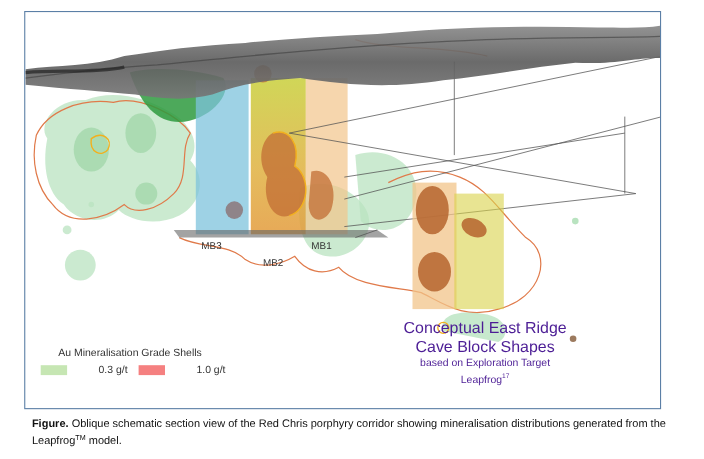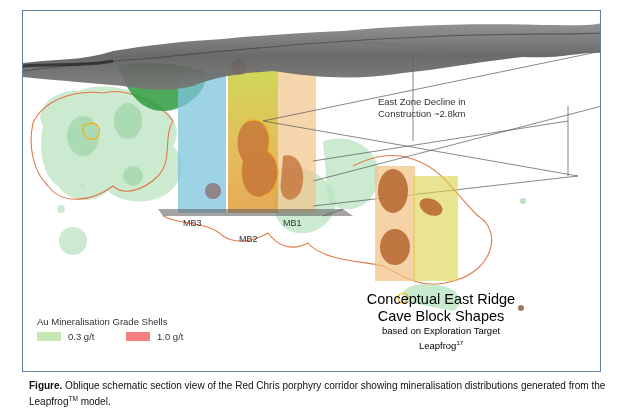--- a/index.html
+++ b/index.html
@@ -1,27 +1,27 @@
 <!DOCTYPE html>
 <html><head>
 <meta charset="utf-8">
 <style>
   html, body { margin: 0; padding: 0; background: #ffffff; }
   body { width: 640px; height: 417px; position: relative; overflow: hidden; font-family: "Liberation Sans", sans-serif; }
   .frame { position: absolute; left: 22px; top: 10px; width: 579px; height: 362px; border: 1.5px solid #5b7fa6; box-sizing: border-box; overflow: hidden; background: #fff; }
   .scene { position: absolute; left: 0; top: 0; width: 579px; height: 362px; }
   .label-decline { position: absolute; left: 355px; top: 85px; font-size: 9.5px; line-height: 11.5px; color: #333; }
   .label-mb { position: absolute; font-size: 9px; color: #333; }
-  .east-ridge { position: absolute; left: 318px; top: 280px; width: 200px; text-align: center; color: #000000; }
+  .east-ridge { position: absolute; left: 318px; top: 280px; width: 200px; text-align: center; color: #4c1d95; }
   .east-ridge .t1 { font-size: 14.5px; line-height: 17px; }
   .east-ridge .t2 { font-size: 9.5px; line-height: 12px; }
   .east-ridge sup { font-size: 6px; vertical-align: 4px; }
   .legend { position: absolute; left: 14px; top: 305px; font-size: 9.5px; color: #333; }
-  .legend .title { line-height: 12px; margin-bottom: 2px; }
-  .legend .row { display: flex; align-items: center; height: 12px; margin-bottom: 4px; }
+  .legend .title { line-height: 12px; margin-bottom: 2px; margin-left: 16px; }
+  .legend .row { display: flex; align-items: center; height: 12px; margin-bottom: 4px; text-align: right; }
   .legend .swatch { width: 24px; height: 9px; display: inline-block; margin-right: 7px; }
   .legend .line { width: 24px; height: 2px; display: inline-block; margin-right: 7px; }
   .legend .val { width: 48px; display: inline-block; }
   .caption { position: absolute; left: 29px; top: 380px; width: 590px; font-size: 10px; line-height: 12.5px; color: #111; }
   .caption b { font-weight: bold; }
   .caption sup { font-size: 6.5px; vertical-align: 4px; }
 </style>
 </head>
 <body>
 
@@ -97,24 +97,20 @@
       <circle cx="498" cy="297" r="3" fill="#9c7a5e"></circle>
       <circle cx="500" cy="190" r="3" fill="#b9e3c0"></circle>
       <circle cx="380" cy="287" r="5" fill="none" stroke="#f2b01e" stroke-width="1.2"></circle>
     </g>
 
     <path d="M0,52 C30,48 60,50 90,40 C120,35 160,30 200,28 C240,24 280,22 320,20 C380,14 450,12 520,14 C545,14 565,15 579,12 L579,42 C560,40 540,48 500,46 C460,50 420,58 380,62 C330,70 290,66 250,60 C220,62 195,65 170,75 C150,80 130,80 100,75 C70,72 40,70 0,66 Z" fill="url(#terrainGrad)" fill-opacity="0.92"></path>
     <path d="M0,60 C40,55 80,50 120,48 C200,40 300,30 400,26 C470,22 530,24 579,22" fill="none" stroke="#3e3e3e" stroke-width="1.2" stroke-opacity="0.6"></path>
     <path d="M0,55 C30,52 60,56 90,50" fill="none" stroke="#222" stroke-width="3" stroke-opacity="0.7"></path>
   </svg>
 
-  <div class="label-decline">
-    <div>East Zone Decline in</div>
-    <div>Construction ~2.8km</div>
-  </div>
 
   <div class="label-mb" style="left:160px; top:207px;">MB3</div>
   <div class="label-mb" style="left:216px; top:207px;margin-top:16px;">MB2</div>
   <div class="label-mb" style="left:260px; top:207px;">MB1</div>
 
   <div class="east-ridge">
     <div class="t1">Conceptual East Ridge</div>
     <div class="t1">Cave Block Shapes</div>
     <div class="t2">based on Exploration Target</div>
     <div class="t2"><span>Leapfrog</span><sup>17</sup></div>

